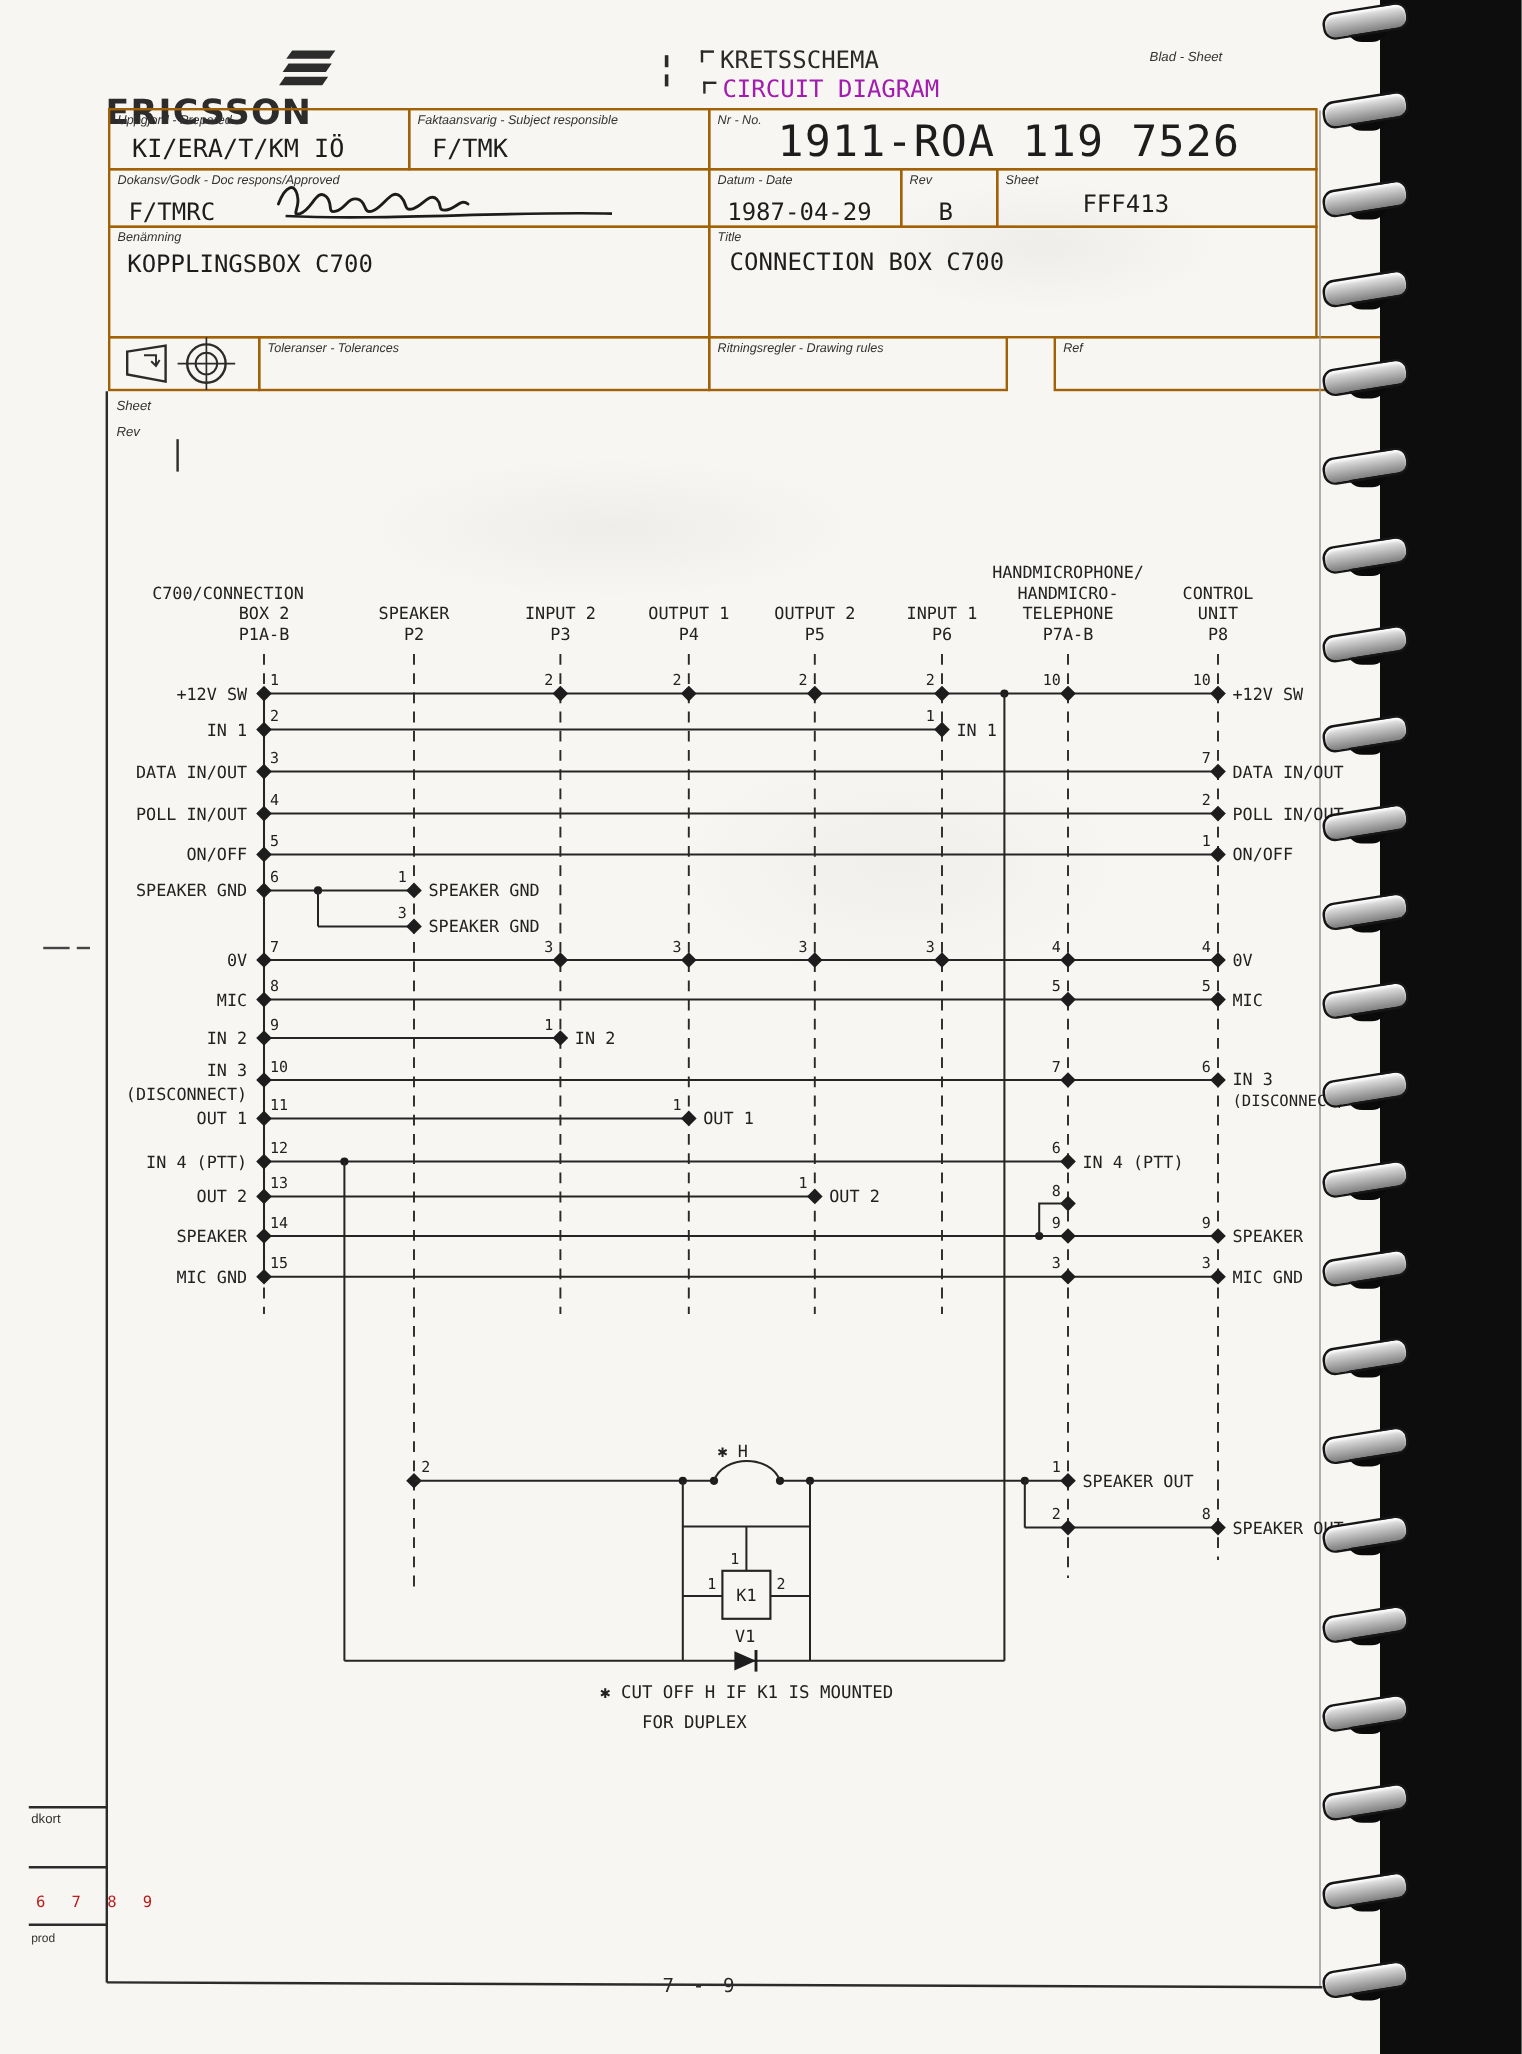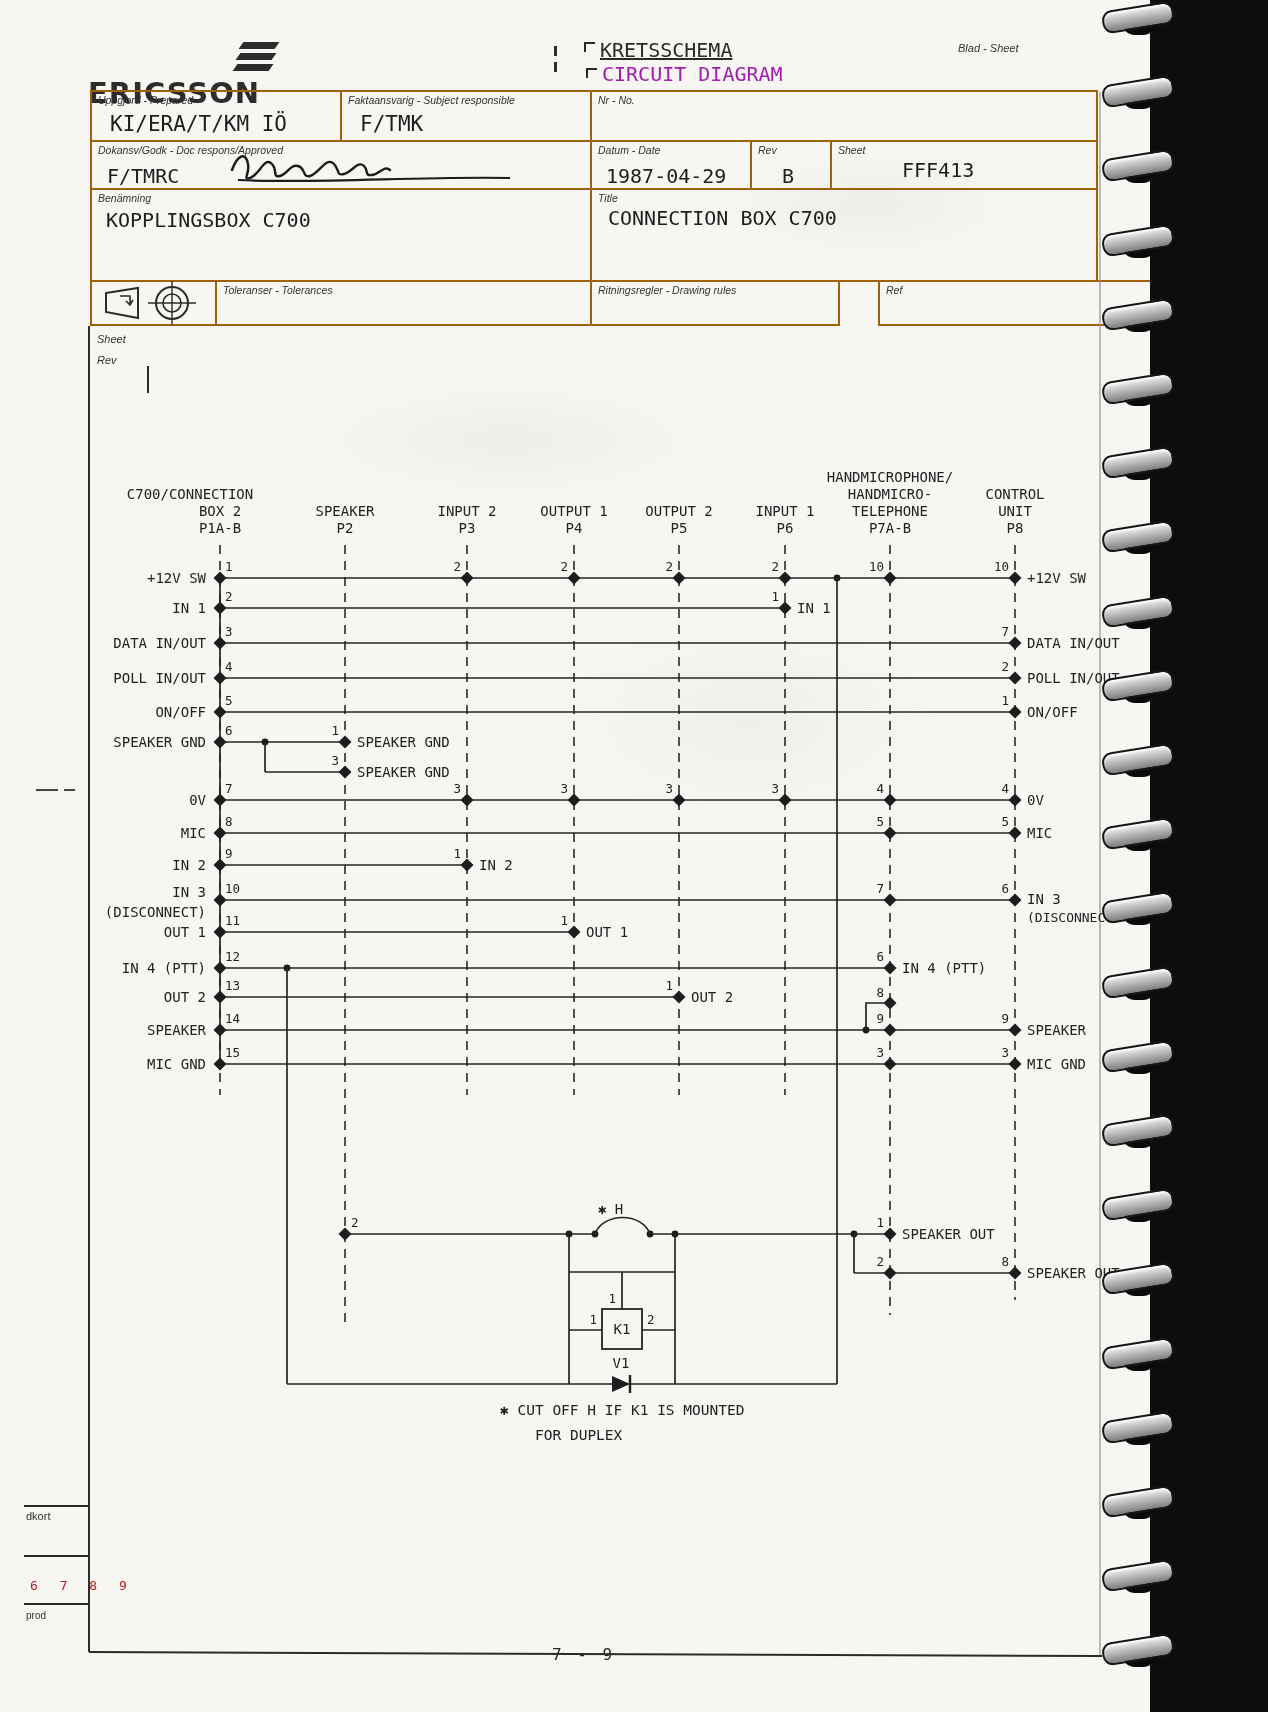--- a/index.html
+++ b/index.html
@@ -31,34 +31,35 @@
 <div class="abs" style="left:235px;top:40px;width:46px;height:38px;">
   <div style="position:absolute;top:2px;left:6px;width:36px;height:7px;background:#2c2c2c;transform:skewX(-35deg);"></div>
   <div style="position:absolute;top:13px;left:3px;width:36px;height:7px;background:#2c2c2c;transform:skewX(-35deg);"></div>
   <div style="position:absolute;top:24px;left:0px;width:36px;height:7px;background:#2c2c2c;transform:skewX(-35deg);"></div>
 </div>
 
 <div class="abs" style="left:554px;top:46px;width:3px;height:10px;background:#2a2a2a;"></div>
 <div class="abs" style="left:554px;top:62px;width:3px;height:10px;background:#2a2a2a;"></div>
 <div class="abs" style="left:584px;top:42px;width:9px;height:8px;border-left:2px solid #2a2a2a;border-top:2px solid #2a2a2a;"></div>
 <div class="abs" style="left:586px;top:68px;width:9px;height:8px;border-left:2px solid #2a2a2a;border-top:2px solid #2a2a2a;"></div>
-<div class="abs" style="left:600px;top:38px;font-size:20px;color:#2a2a2a;text-decoration:underline;">KRETSSCHEMA</div>
+<div class="abs" style="left:600px;top:38px;font-size:20px;color:#2a2a2a;">KRETSSCHEMA</div>
 <div class="abs" style="left:602px;top:62px;font-size:20px;color:#a21caf;">CIRCUIT DIAGRAM</div>
 <div class="abs hdr-small" style="left:958px;top:42px;">Blad - Sheet</div>
 
 <div class="cell" style="left:90px;top:90px;width:252px;height:52px;">
   <span class="lbl">Uppgjord - Prepared</span>
   <span class="val" style="left:18px;top:20px;font-size:21px;">KI/ERA/T/KM IÖ</span>
 </div>
 <div class="cell" style="left:340px;top:90px;width:252px;height:52px;">
   <span class="lbl">Faktaansvarig - Subject responsible</span>
   <span class="val" style="left:18px;top:20px;font-size:21px;">F/TMK</span>
 </div>
 <div class="cell" style="left:590px;top:90px;width:508px;height:52px;">
   <span class="lbl">Nr - No.</span>
+  <span class="val" style="left:56px;top:6px;font-size:36px;letter-spacing:1px;">1911-ROA 119 7526</span>
 </div>
 <div class="cell" style="left:90px;top:140px;width:502px;height:50px;">
   <span class="lbl">Dokansv/Godk - Doc respons/Approved</span>
   <span class="val" style="left:15px;top:22px;font-size:20px;">F/TMRC</span>
 </div>
 <div class="cell" style="left:590px;top:140px;width:162px;height:50px;">
   <span class="lbl">Datum - Date</span>
   <span class="val" style="left:14px;top:22px;font-size:20px;">1987-04-29</span>
 </div>
 <div class="cell" style="left:750px;top:140px;width:82px;height:50px;">

